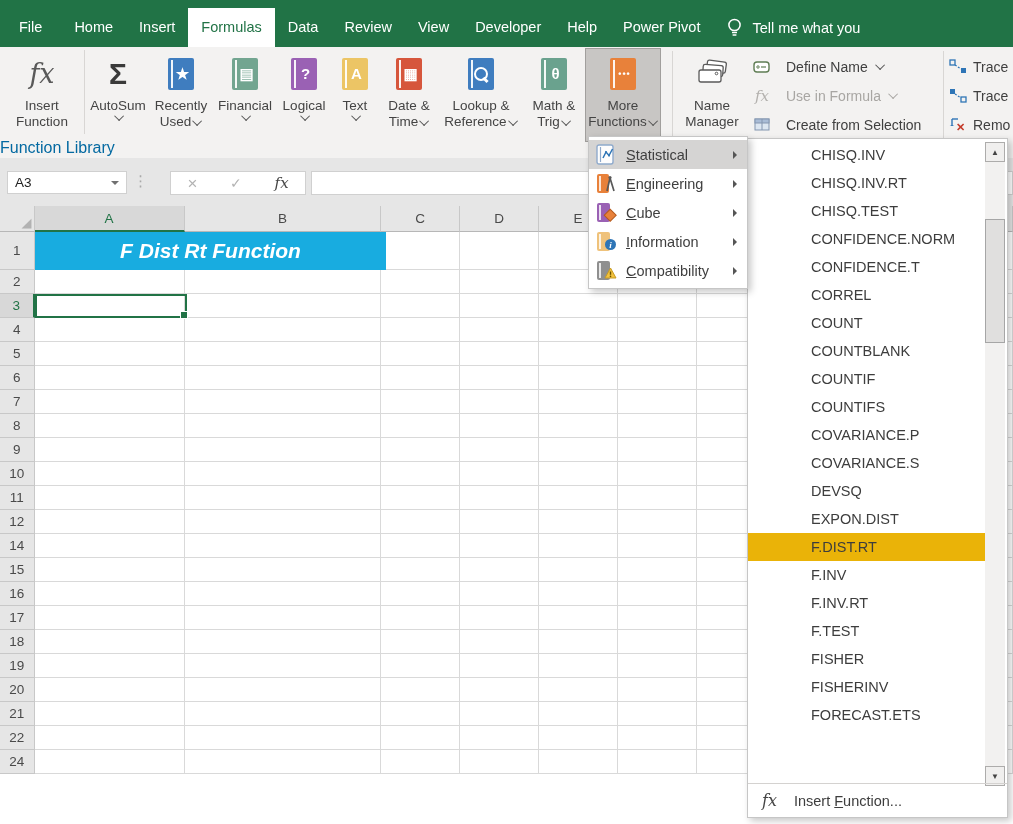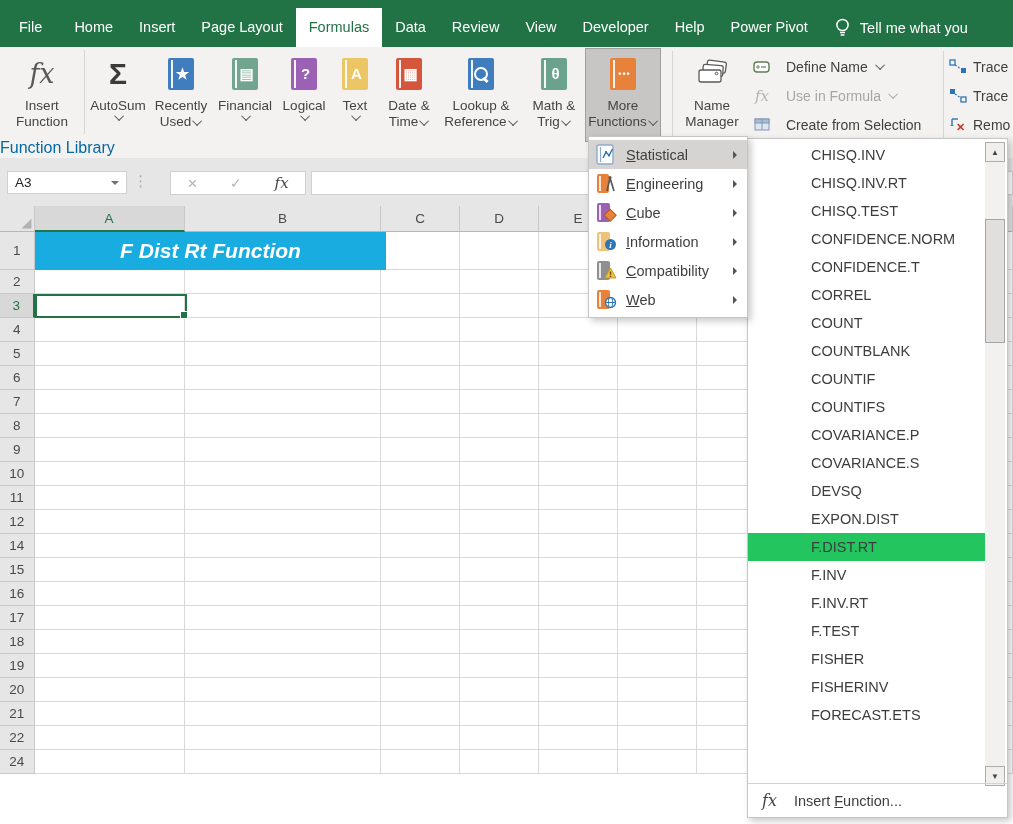--- a/index.html
+++ b/index.html
@@ -87,42 +87,41 @@
   .mitem.hl{background:#d5d4d3}
   .mitem .micon{width:26px;display:flex;justify-content:center}
   .mitem .mlabel{flex:1;margin-left:6px}
   .ul{text-decoration:underline}
   .triright{width:0;height:0;border:4px solid transparent;border-left-color:#555;margin-right:1px}
   
   .fnpanel{position:absolute;left:747px;top:138px;width:261px;height:680px;background:#fff;
            border:1px solid #c6c6c6;box-shadow:3px 3px 7px rgba(0,0,0,.22);box-sizing:border-box;z-index:5}
   .fnlist{position:absolute;left:0;top:2px;width:238px}
   .fnitem{height:28px;display:flex;align-items:center;padding-left:63px;font-size:14.5px;color:#3d3d3d}
-  .fnitem.hl{background:#22c55e}
+  .fnitem.hl{background:#eab308}
   .scrollbar{position:absolute;right:2px;top:3px;width:20px;height:644px;background:#f2f1f0}
   .sbtn{position:absolute;left:0;width:20px;height:20px;background:#f0efee;border:1px solid #adacab;
         box-sizing:border-box;display:flex;align-items:center;justify-content:center;
         font-size:8px;color:#444}
   .sbtn.up{top:0}
   .sbtn.down{bottom:0}
   .sthumb{position:absolute;left:0;top:77px;width:20px;height:124px;background:#e0dfde;
           border:1px solid #a6a6a6;box-sizing:border-box}
   .insfn{position:absolute;left:0;right:0;bottom:0;height:33px;border-top:1px solid #d4d2d0;
          display:flex;align-items:center;font-size:14.5px;color:#3d3d3d}
   .insfn .fxit{margin:0 17px 0 14px;font-size:16px;color:#444}
 </style>
 </head>
 <body>
 
 <div class="tabbar">
   <div id="tabs" style="display:flex;align-items:flex-end;height:47px">
       <div class="tab file">File</div>
       <div class="tab">Home</div>
       <div class="tab">Insert</div>
-      <div class="tab">Page Layout</div>
       <div class="tab active">Formulas</div>
       <div class="tab">Data</div>
       <div class="tab">Review</div>
       <div class="tab">View</div>
       <div class="tab">Developer</div>
       <div class="tab">Help</div>
       <div class="tab">Power Pivot</div>
     </div>
   <div class="tellme">
     <span style="display:flex">
@@ -688,33 +687,20 @@
       <span class="micon">
         <svg width="22" height="21" viewBox="0 0 22 21">
           <rect x="1" y="1" width="13" height="19" rx="2" fill="#8f8f8f"></rect>
           <line x1="4" y1="3" x2="4" y2="18" stroke="#fff" stroke-width="1.6"></line>
           <path d="M14.5 8 L20 18 L9 18 Z" fill="#f2c23e" stroke="#c79a22"></path>
           <line x1="14.5" y1="11.5" x2="14.5" y2="14.8" stroke="#6b5200" stroke-width="1.4"></line>
           <circle cx="14.5" cy="16.4" r=".8" fill="#6b5200"></circle>
         </svg>
       </span>
       <span class="mlabel"><span class="ul">C</span>ompatibility</span>
-      <span class="triright"></span>
-    </div>
-    <div class="mitem">
-      <span class="micon">
-        <svg width="22" height="21" viewBox="0 0 22 21">
-          <rect x="1" y="1" width="13" height="19" rx="2" fill="#e8813a"></rect>
-          <line x1="4" y1="3" x2="4" y2="18" stroke="#fff" stroke-width="1.6"></line>
-          <circle cx="14.5" cy="13.5" r="5" fill="#fff" stroke="#2e75b6" stroke-width="1.3"></circle>
-          <line x1="9.5" y1="13.5" x2="19.5" y2="13.5" stroke="#2e75b6"></line>
-          <ellipse cx="14.5" cy="13.5" rx="2.2" ry="5" fill="none" stroke="#2e75b6"></ellipse>
-        </svg>
-      </span>
-      <span class="mlabel"><span class="ul">W</span>eb</span>
       <span class="triright"></span>
     </div>
   </div>
 
 <div class="fnpanel">
   <div class="fnlist" id="fnlist">
       <div class="fnitem">CHISQ.INV</div>
       <div class="fnitem">CHISQ.INV.RT</div>
       <div class="fnitem">CHISQ.TEST</div>
       <div class="fnitem">CONFIDENCE.NORM</div>

